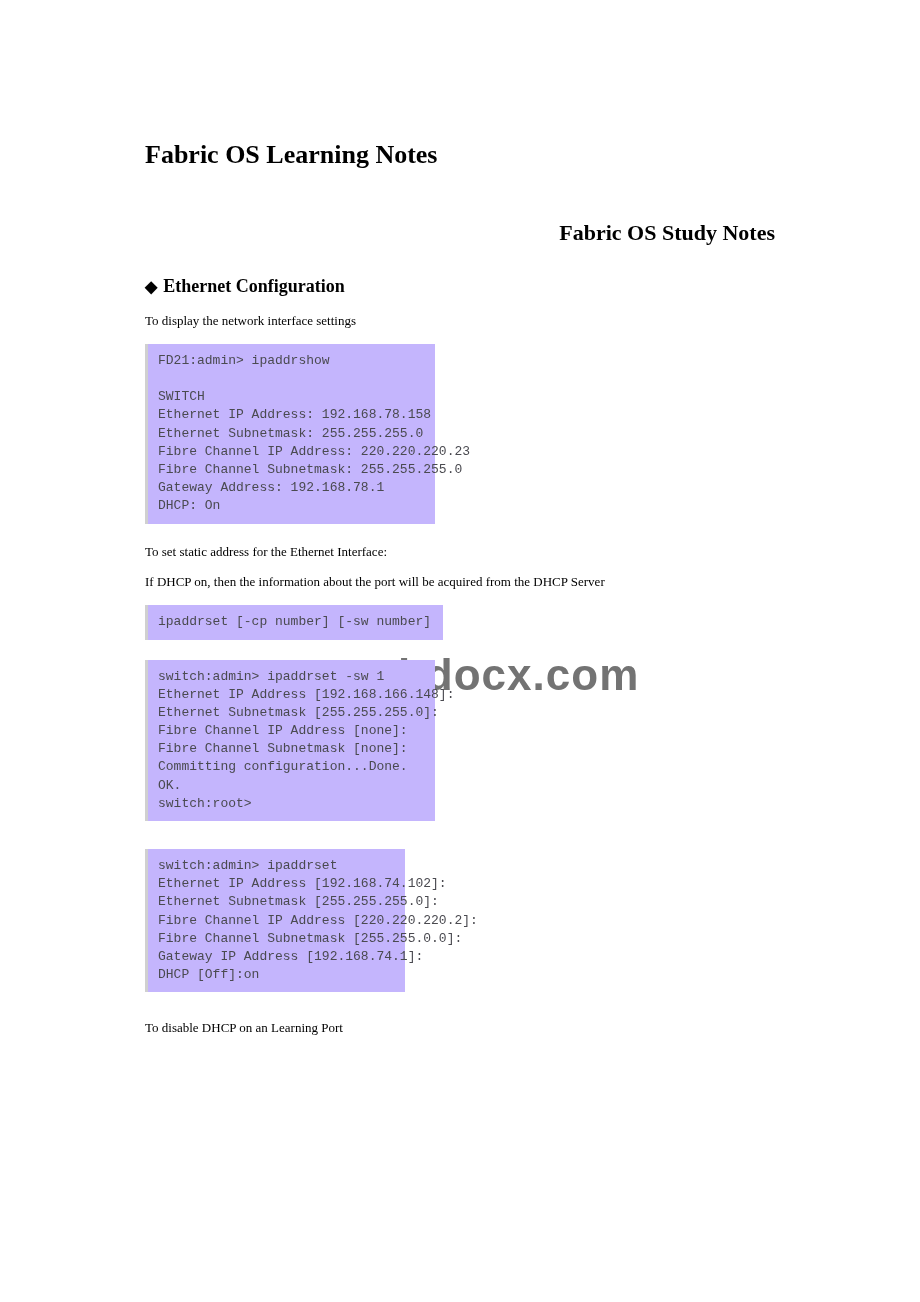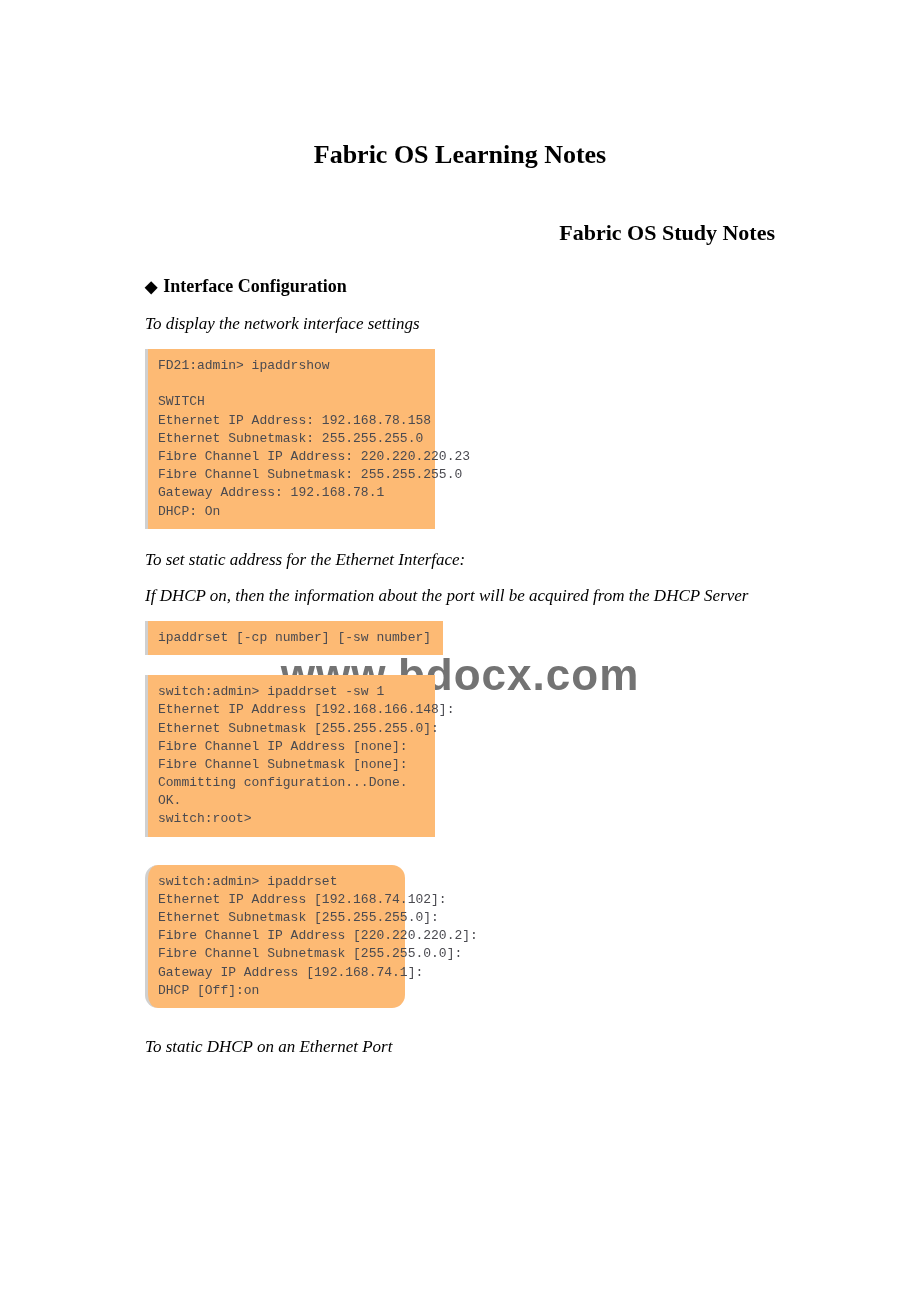--- a/index.html
+++ b/index.html
@@ -14,21 +14,20 @@
       font-family: "Times New Roman", Times, serif;
       color: #000000;
       position: relative;
     }
     .content {
       padding: 140px 145px 0 145px;
     }
     h1 {
       font-size: 26px;
       font-weight: bold;
-      text-align: center;
       margin-bottom: 50px;
     }
     h2 {
       font-size: 22px;
       font-weight: bold;
       text-align: right;
       margin-left: 50px;
       margin-bottom: 30px;
     }
     .section-heading {
@@ -36,40 +35,39 @@
       font-weight: bold;
       margin-bottom: 16px;
       display: flex;
       align-items: center;
     }
     .diamond {
       font-size: 16px;
       margin-right: 6px;
     }
     .body-text {
-      font-size: 17px;
+      font-size: 13px;
       margin-bottom: 14px;
       line-height: 1.3;
-      font-style: italic;
     }
     .code-block {
-      background: #fdba74;
+      background: #c4b5fd;
       border-left: 3px solid #d0d0d0;
       padding: 8px 10px 8px 10px;
       font-family: "Courier New", Courier, monospace;
       font-size: 13px;
       line-height: 1.4;
       margin-bottom: 20px;
       white-space: pre;
       color: #4a4a50;
       width: fit-content;
       min-width: 260px;
     }
     .code-block.wider { width: 290px; }
-    .code-block.wider2 { width: 252px; border-radius: 13px; }
+    .code-block.wider2 { width: 252px; }
     .code-block.narrow { width: 298px; }
     .watermark {
       position: absolute;
       left: 50%;
       top: 650px;
       transform: translateX(-50%);
       font-family: Arial, Helvetica, sans-serif;
       font-size: 44px;
       font-weight: bold;
       color: #737373;
@@ -90,21 +88,21 @@
 <div class="watermark">www.bdocx.com</div>
 
 <div class="content">
 
   <h1>Fabric OS Learning Notes</h1>
 
   <h2>Fabric OS Study Notes</h2>
 
   <div class="section-heading">
     <span class="diamond">◆</span>
-    <span>Interface Configuration</span>
+    <span>Ethernet Configuration</span>
   </div>
 
   <p class="body-text">To display the network interface settings</p>
 
 
   <div class="code-block wider">FD21:admin&gt; ipaddrshow
 
 SWITCH
 Ethernet IP Address: 192.168.78.158
 Ethernet Subnetmask: 255.255.255.0
@@ -135,15 +133,15 @@
   <div class="code-block wider2">switch:admin&gt; ipaddrset
 Ethernet IP Address [192.168.74.102]:
 Ethernet Subnetmask [255.255.255.0]:
 Fibre Channel IP Address [220.220.220.2]:
 Fibre Channel Subnetmask [255.255.0.0]:
 Gateway IP Address [192.168.74.1]:
 DHCP [Off]:on</div>
 
   <div class="gap"></div>
 
-  <p class="body-text">To static DHCP on an Ethernet Port</p>
+  <p class="body-text">To disable DHCP on an Learning Port</p>
 
 </div>
 
 </body></html>

